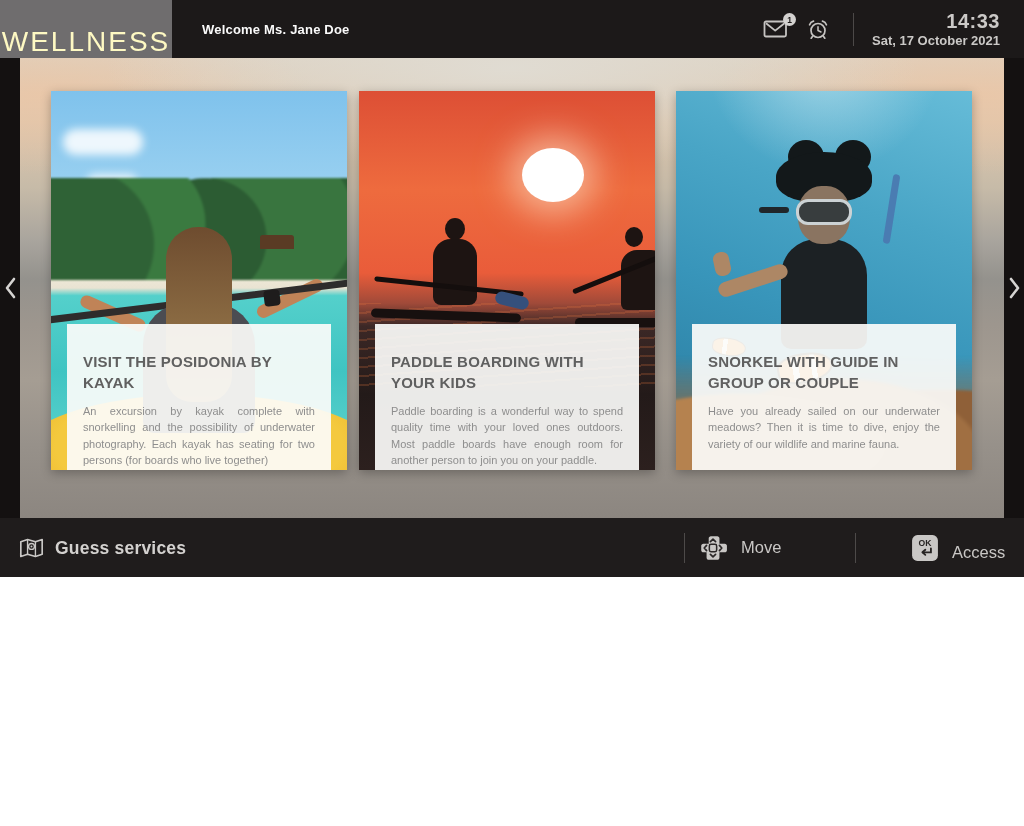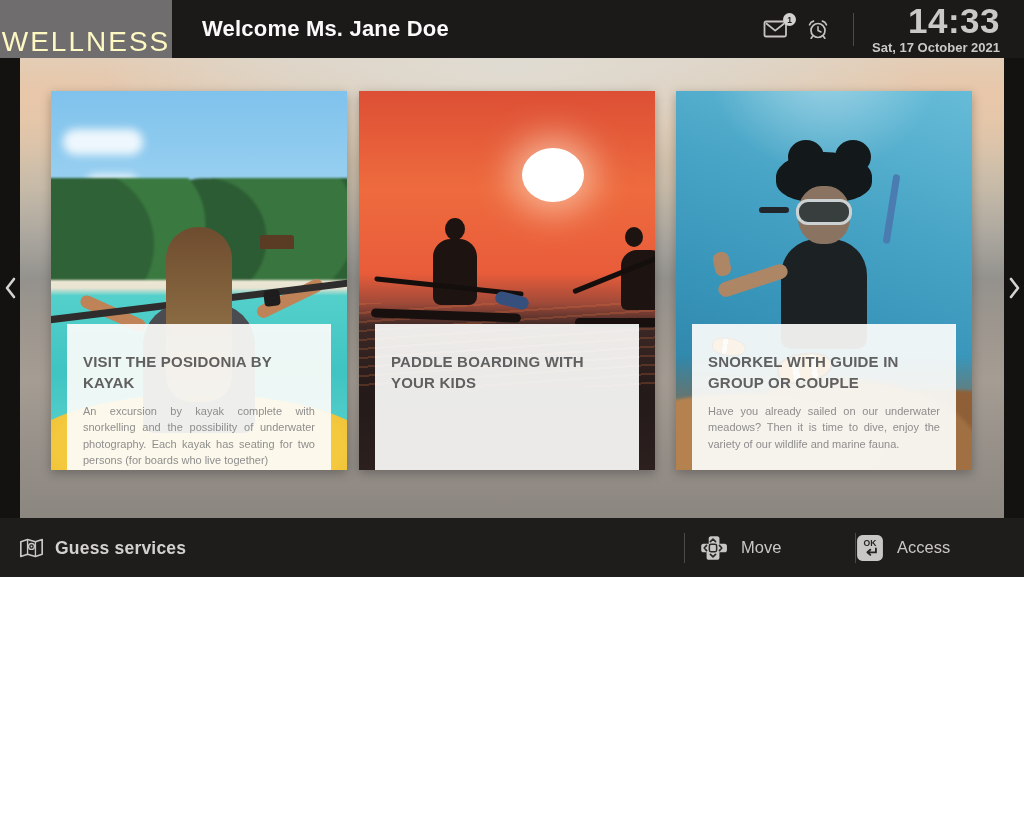--- a/index.html
+++ b/index.html
@@ -7,27 +7,27 @@
   body { font-family:"Liberation Sans", sans-serif; }
   .screen { position:relative; width:1024px; height:826px; background:#ffffff; overflow:hidden; }
 
   
   .header { position:absolute; top:0; left:0; width:1024px; height:58px; background:#1c1919; display:flex; align-items:center; }
   .logo-box { width:172px; height:58px; background:#6f6d6e; display:flex; flex-direction:column; justify-content:center; align-items:center; flex:0 0 auto; }
   .logo-top { color:#fef9c3; font-size:28px; letter-spacing:2px; line-height:1.05; font-weight:400;margin-top:44px; }
   .logo-bottom-row { display:flex; align-items:center; width:112px; margin-top:2px; }
   .logo-bottom { color:#eceaea; font-size:14px; letter-spacing:4.5px; font-weight:700; }
   .logo-rule { flex:1; height:0; border-top:1.5px solid #d8d6d6; margin-left:2px; margin-top:3px; }
-  .welcome { margin-left:30px; color:#fafafa; font-size:22px; font-weight:bold; letter-spacing:0.2px; }
+  .welcome { margin-left:30px; color:#fafafa; font-size:13px; font-weight:bold; letter-spacing:0.2px; }
   .header-right { margin-left:auto; display:flex; align-items:center; padding-right:24px; }
   .icon-btn { position:relative; display:flex; align-items:center; justify-content:center; margin-right:18px; }
   .badge { position:absolute; top:-5px; right:-7px; width:13px; height:13px; border-radius:50%; background:#d4d2d0; color:#1c1919; font-size:8.5px; font-weight:bold; display:flex; align-items:center; justify-content:center; }
   .header-divider { width:1px; height:33px; background:#4c4948; margin:0 18px 0 6px; }
   .clock-block { text-align:right; }
-  .clock-time { color:#cbc9c7; font-size:35px; font-weight:bold; line-height:1.0; letter-spacing:0.5px; }
+  .clock-time { color:#cbc9c7; font-size:20px; font-weight:bold; line-height:1.0; letter-spacing:0.5px; }
   .clock-date { color:#cbc9c7; font-size:13px; font-weight:bold; margin-top:2px; }
 
   
   .stage { position:absolute; top:58px; left:0; width:1024px; height:460px; }
   .stage-bg { position:absolute; top:0; left:20px; right:20px; bottom:0;
     background:
       radial-gradient(ellipse 55% 30% at 50% 2%, rgba(224,220,211,0.95), rgba(224,220,211,0) 75%),
       radial-gradient(ellipse 40% 25% at 2% 8%, rgba(236,198,166,0.8), rgba(236,198,166,0) 70%),
       radial-gradient(ellipse 40% 25% at 98% 8%, rgba(236,198,166,0.8), rgba(236,198,166,0) 70%),
       linear-gradient(180deg, #ddd2c2 0%, #dcc6ad 14%, #c7bba8 28%, #a8a49d 40%, #94928d 48%, #9d968e 58%, #a59d93 70%, #97918a 84%, #8c8680 100%);
@@ -104,21 +104,21 @@
   .card-desc { color:#8e8e8e; font-size:11px; line-height:1.5; text-align:justify; }
 
   
   .footer { position:absolute; top:518px; left:0; width:1024px; height:59px; background:#1f1c1c; }
   .fitem { position:absolute; top:50%; transform:translateY(-50%); display:flex; align-items:center; }
   .gs-group { left:18px; cursor:pointer; }
   .gs-label { color:#d3d1cf; font-size:17.5px; font-weight:bold; margin-left:10px; letter-spacing:0.2px; }
   .f-divider { position:absolute; top:50%; transform:translateY(-50%); width:1px; height:30px; background:#4d4a49; }
   .fd-1 { left:684px; } .fd-2 { left:855px; }
   .hint-label { color:#c9c7c5; font-size:16.5px; margin-left:13px; }
-  .move-group { left:698px; } .access-group { left:856px; }
+  .move-group { left:698px; } .access-group { left:911px;align-items:flex-end; }
 
   svg { display:block; }
 </style>
 </head>
 <body>
 
 <div class="screen">
 
   <div class="header">
     <div class="logo-box">
@@ -207,20 +207,21 @@
         <div class="layer s-body1"></div>
         <div class="layer s-paddle1"></div>
         <div class="layer s-blade1"></div>
         <div class="layer s-head2"></div>
         <div class="layer s-body2"></div>
         <div class="layer s-paddle2"></div>
         <div class="layer s-board2"></div>
       </div>
       <div class="card-overlay">
         <div class="card-title">PADDLE BOARDING WITH YOUR KIDS</div>
+        <div class="card-desc">Paddle boarding is a wonderful way to spend quality time with your loved ones outdoors. Most paddle boards have enough room for another person to join you on your paddle.</div>
       </div>
     </div>
 
     <div class="card card-3">
       <div class="photo ph-snorkel">
         <div class="layer n-light"></div>
         <div class="layer n-snorkel"></div>
         <div class="layer n-body"></div>
         <div class="layer n-hair2"></div>
         <div class="layer n-hair3"></div>

